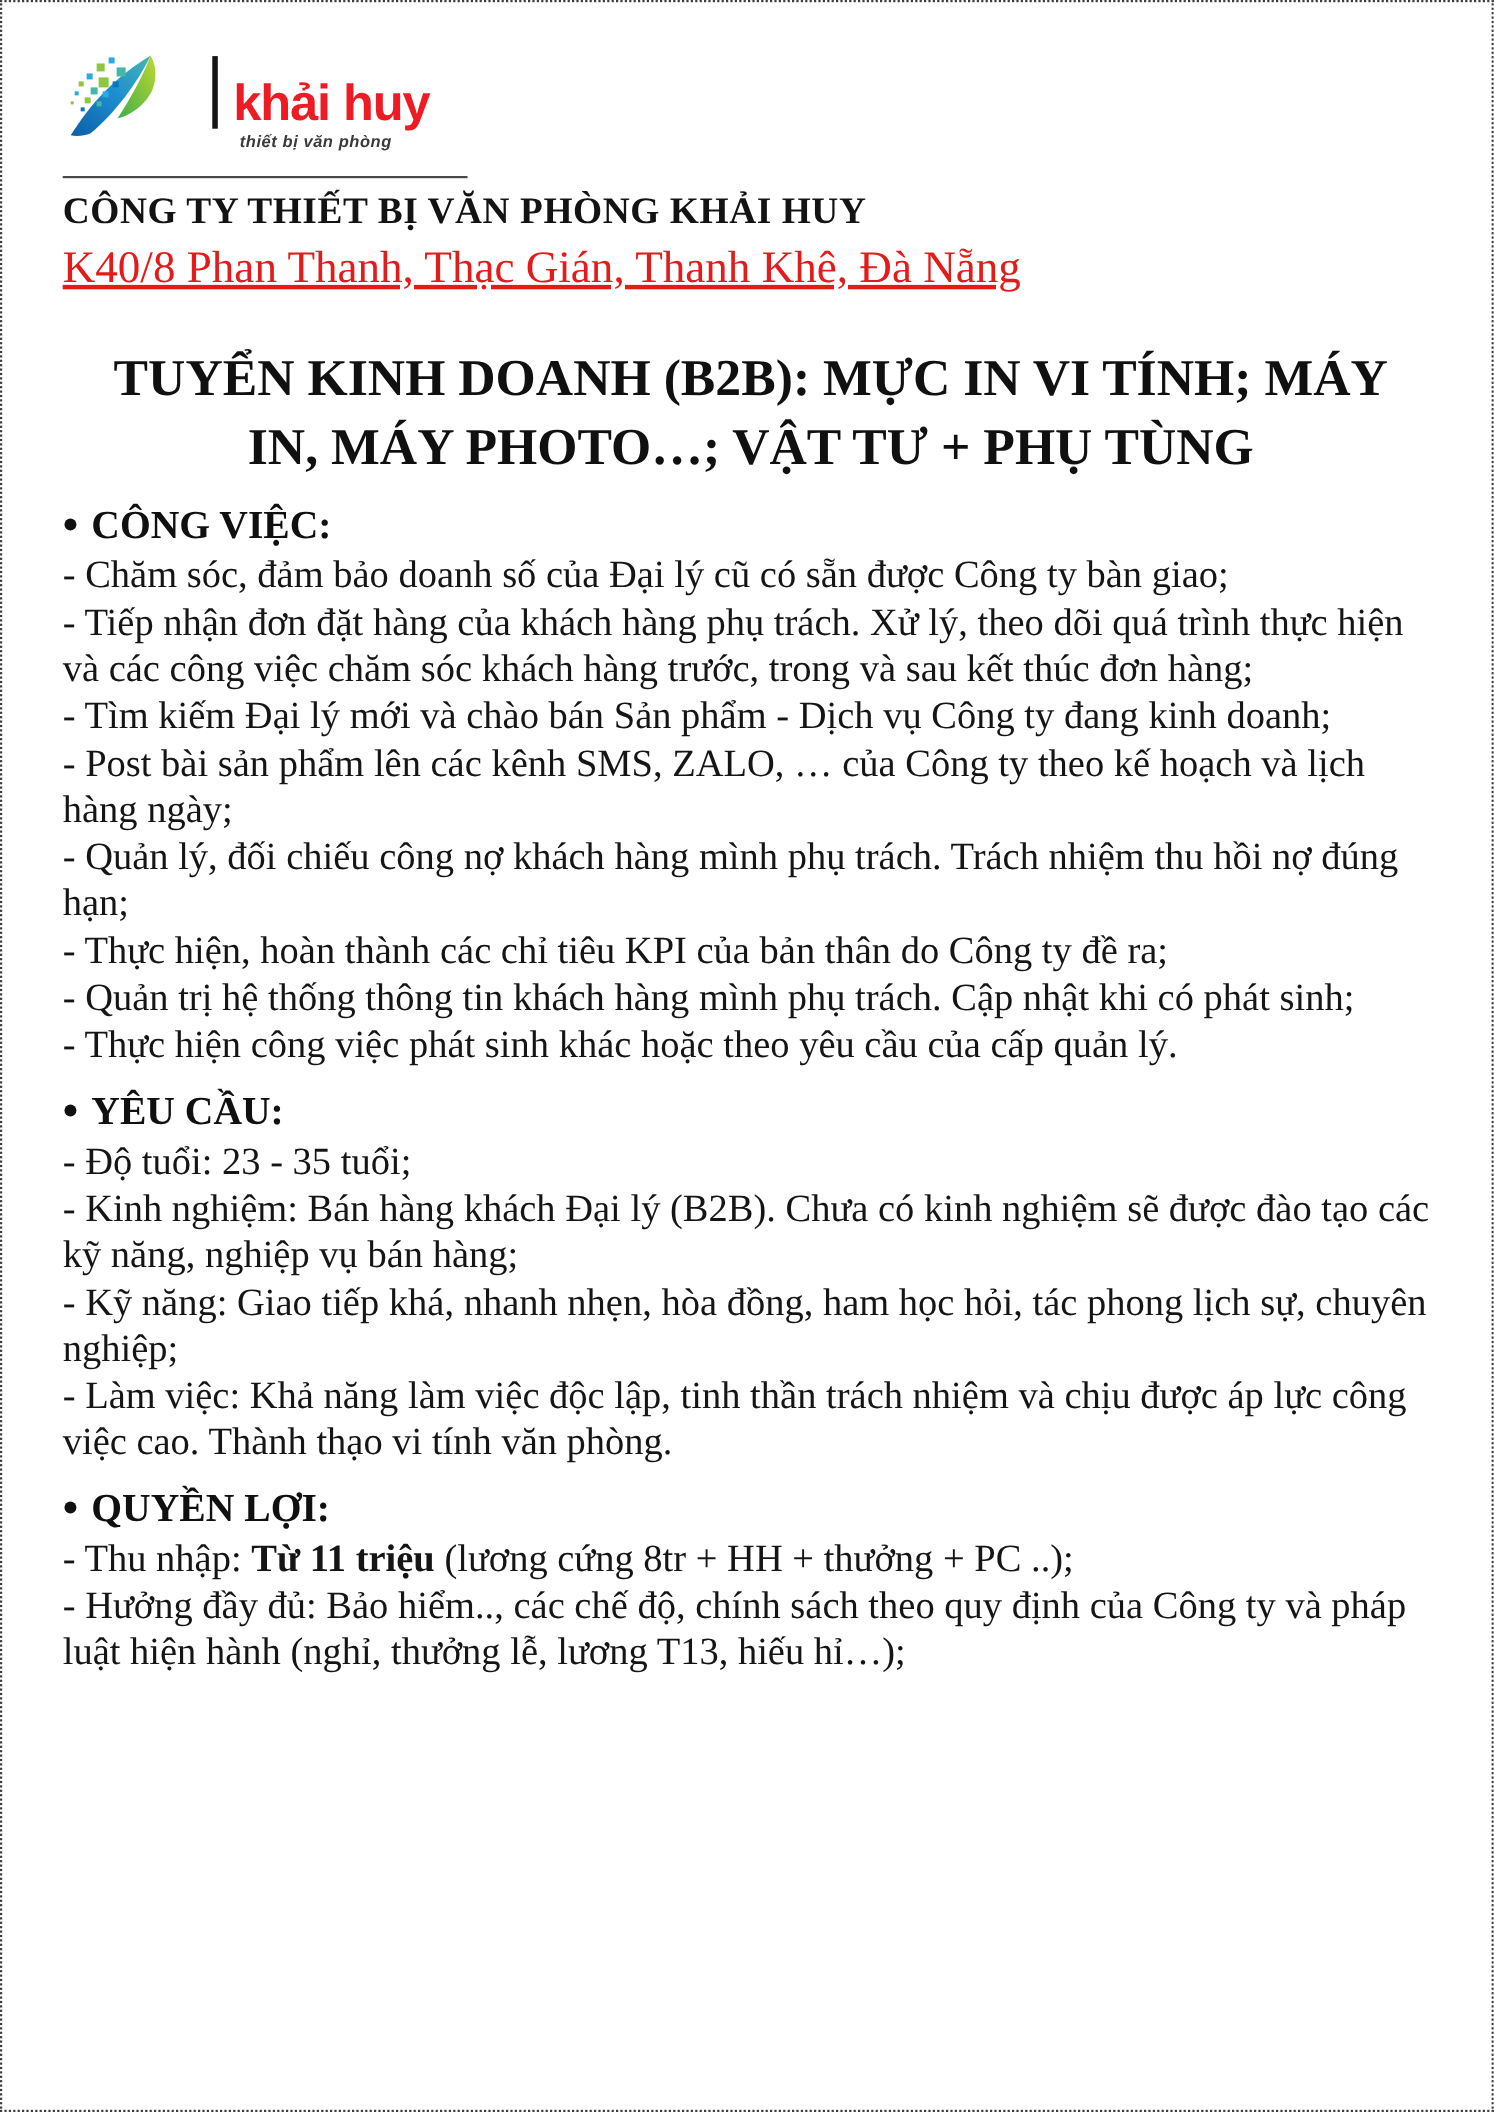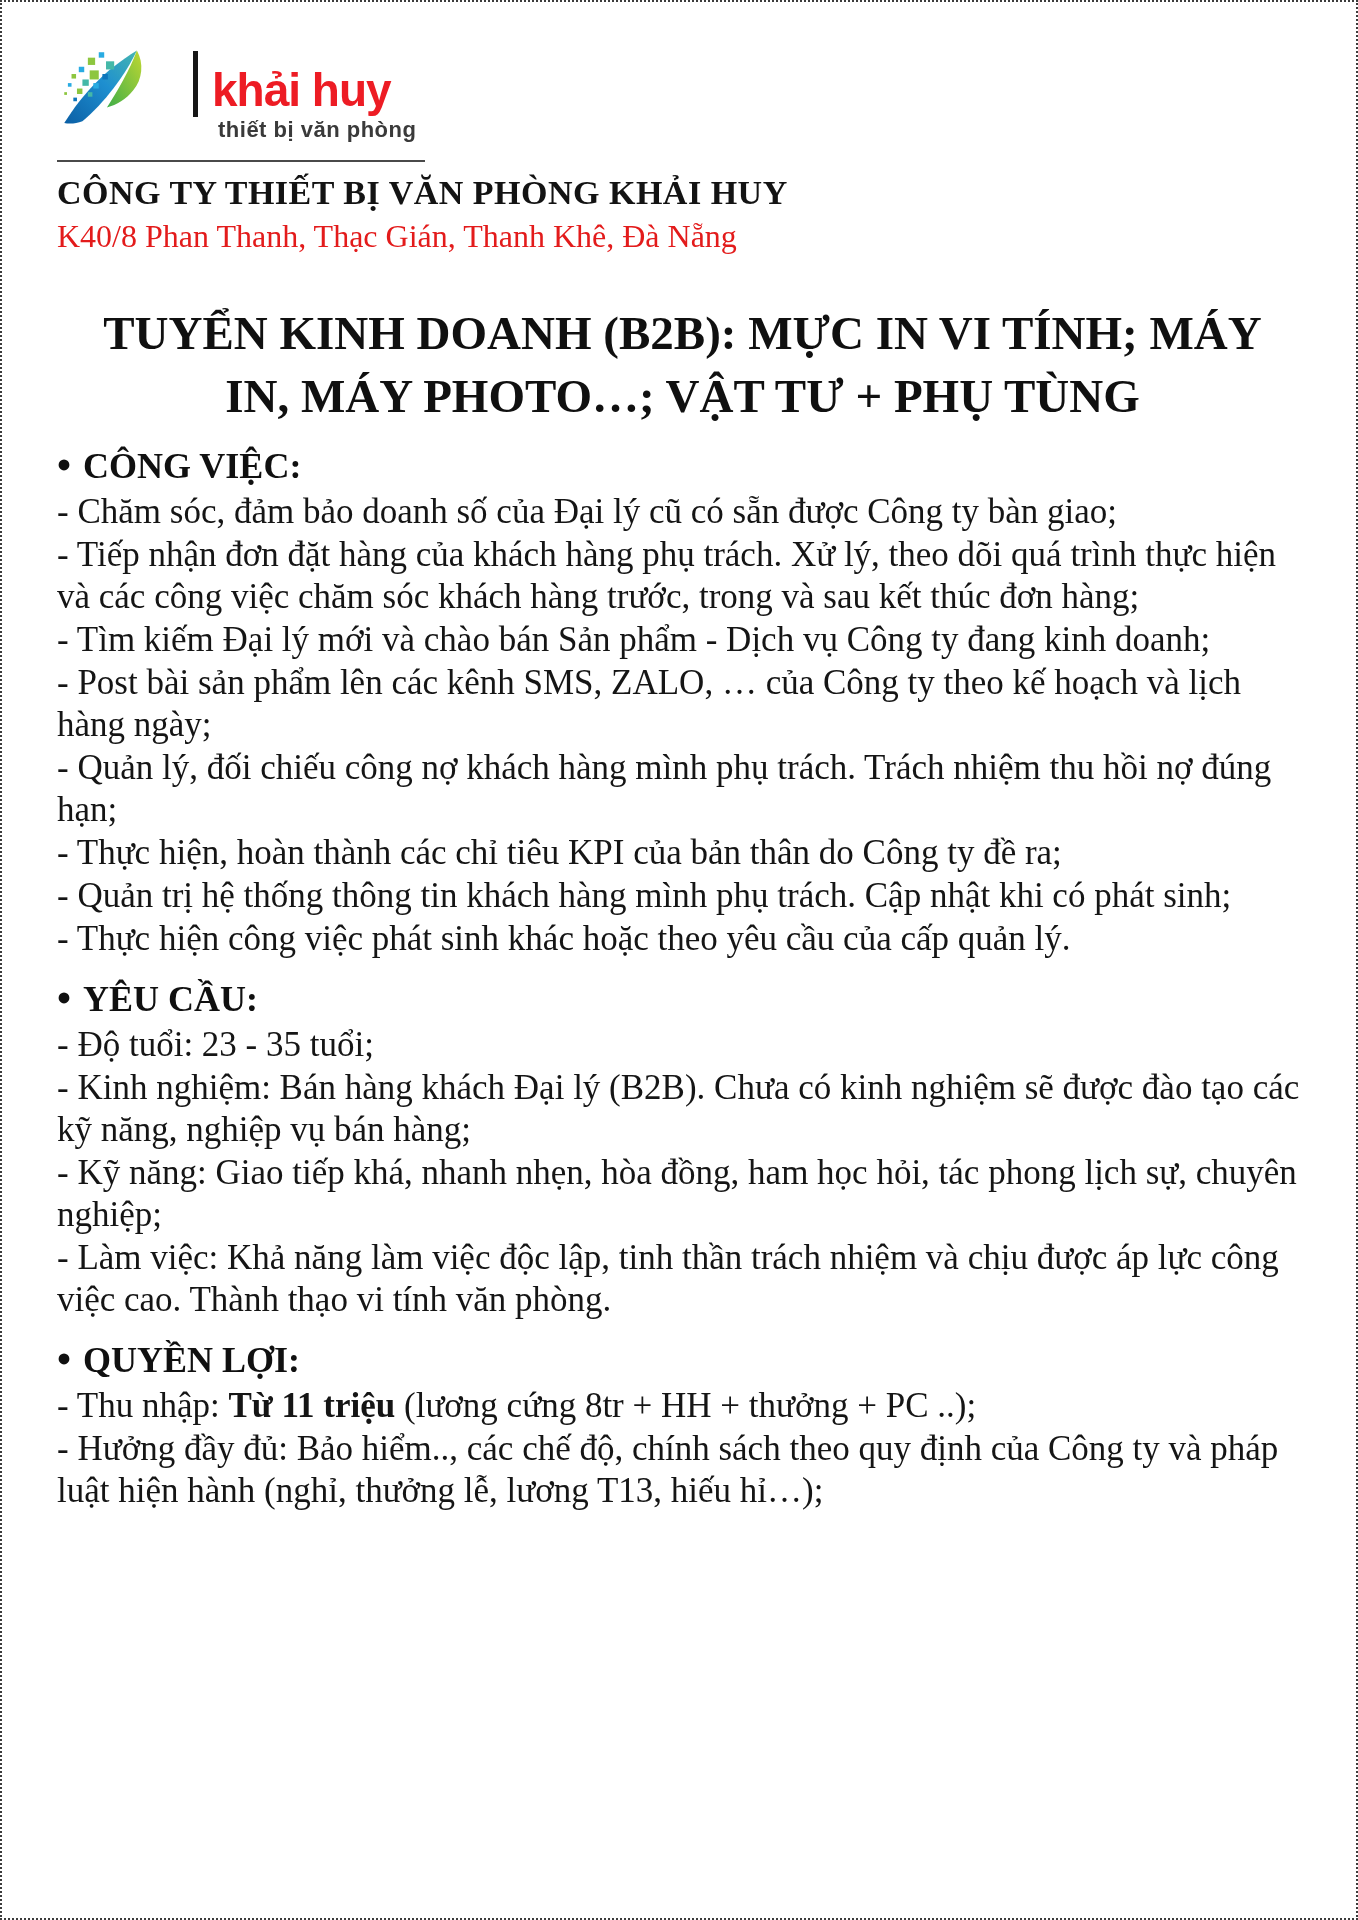--- a/index.html
+++ b/index.html
@@ -18,31 +18,31 @@
   .logo-row{display:flex;align-items:center;gap:14px;height:84px;}
   .logo-mark{width:118px;height:84px;flex:0 0 auto;}
   .logo-bar{width:5px;height:66px;background:#161616;flex:0 0 auto;margin-left:4px;}
   .logo-text{display:flex;flex-direction:column;justify-content:center;line-height:1;margin-top:39px;}
   .brand{
     font-family:"Liberation Sans", sans-serif;
     font-weight:bold;font-size:46px;letter-spacing:-1px;
   }
   .tagline{
     font-family:"Liberation Sans", sans-serif;
-    font-weight:bold;font-size:22px;margin-top:6px;padding-left:6px;letter-spacing:0.5px;
+    font-weight:bold;font-size:15px;margin-top:6px;padding-left:6px;letter-spacing:0.5px;font-style:italic;
   }
   .logo-rule{width:368px;height:0;border-top:2px solid #4a4a4a;margin-top:34px;}
   
   .company-name{
     margin:12px 0 0 0;
     font-size:34px;font-weight:bold;color:#131313;letter-spacing:0.5px;
   }
   .company-address{
     margin-top:6px;
-    font-size:32px;color:#e31b1b;
+    font-size:41px;color:#e31b1b;text-decoration:underline;
   }
   
   .job-title{
     margin:47px 10px 0 10px;
     text-align:center;
     font-size:47px;font-weight:bold;line-height:1.33;color:#101010;
   }
   
   .section-heading{
     margin:18px 0 4px 0;

